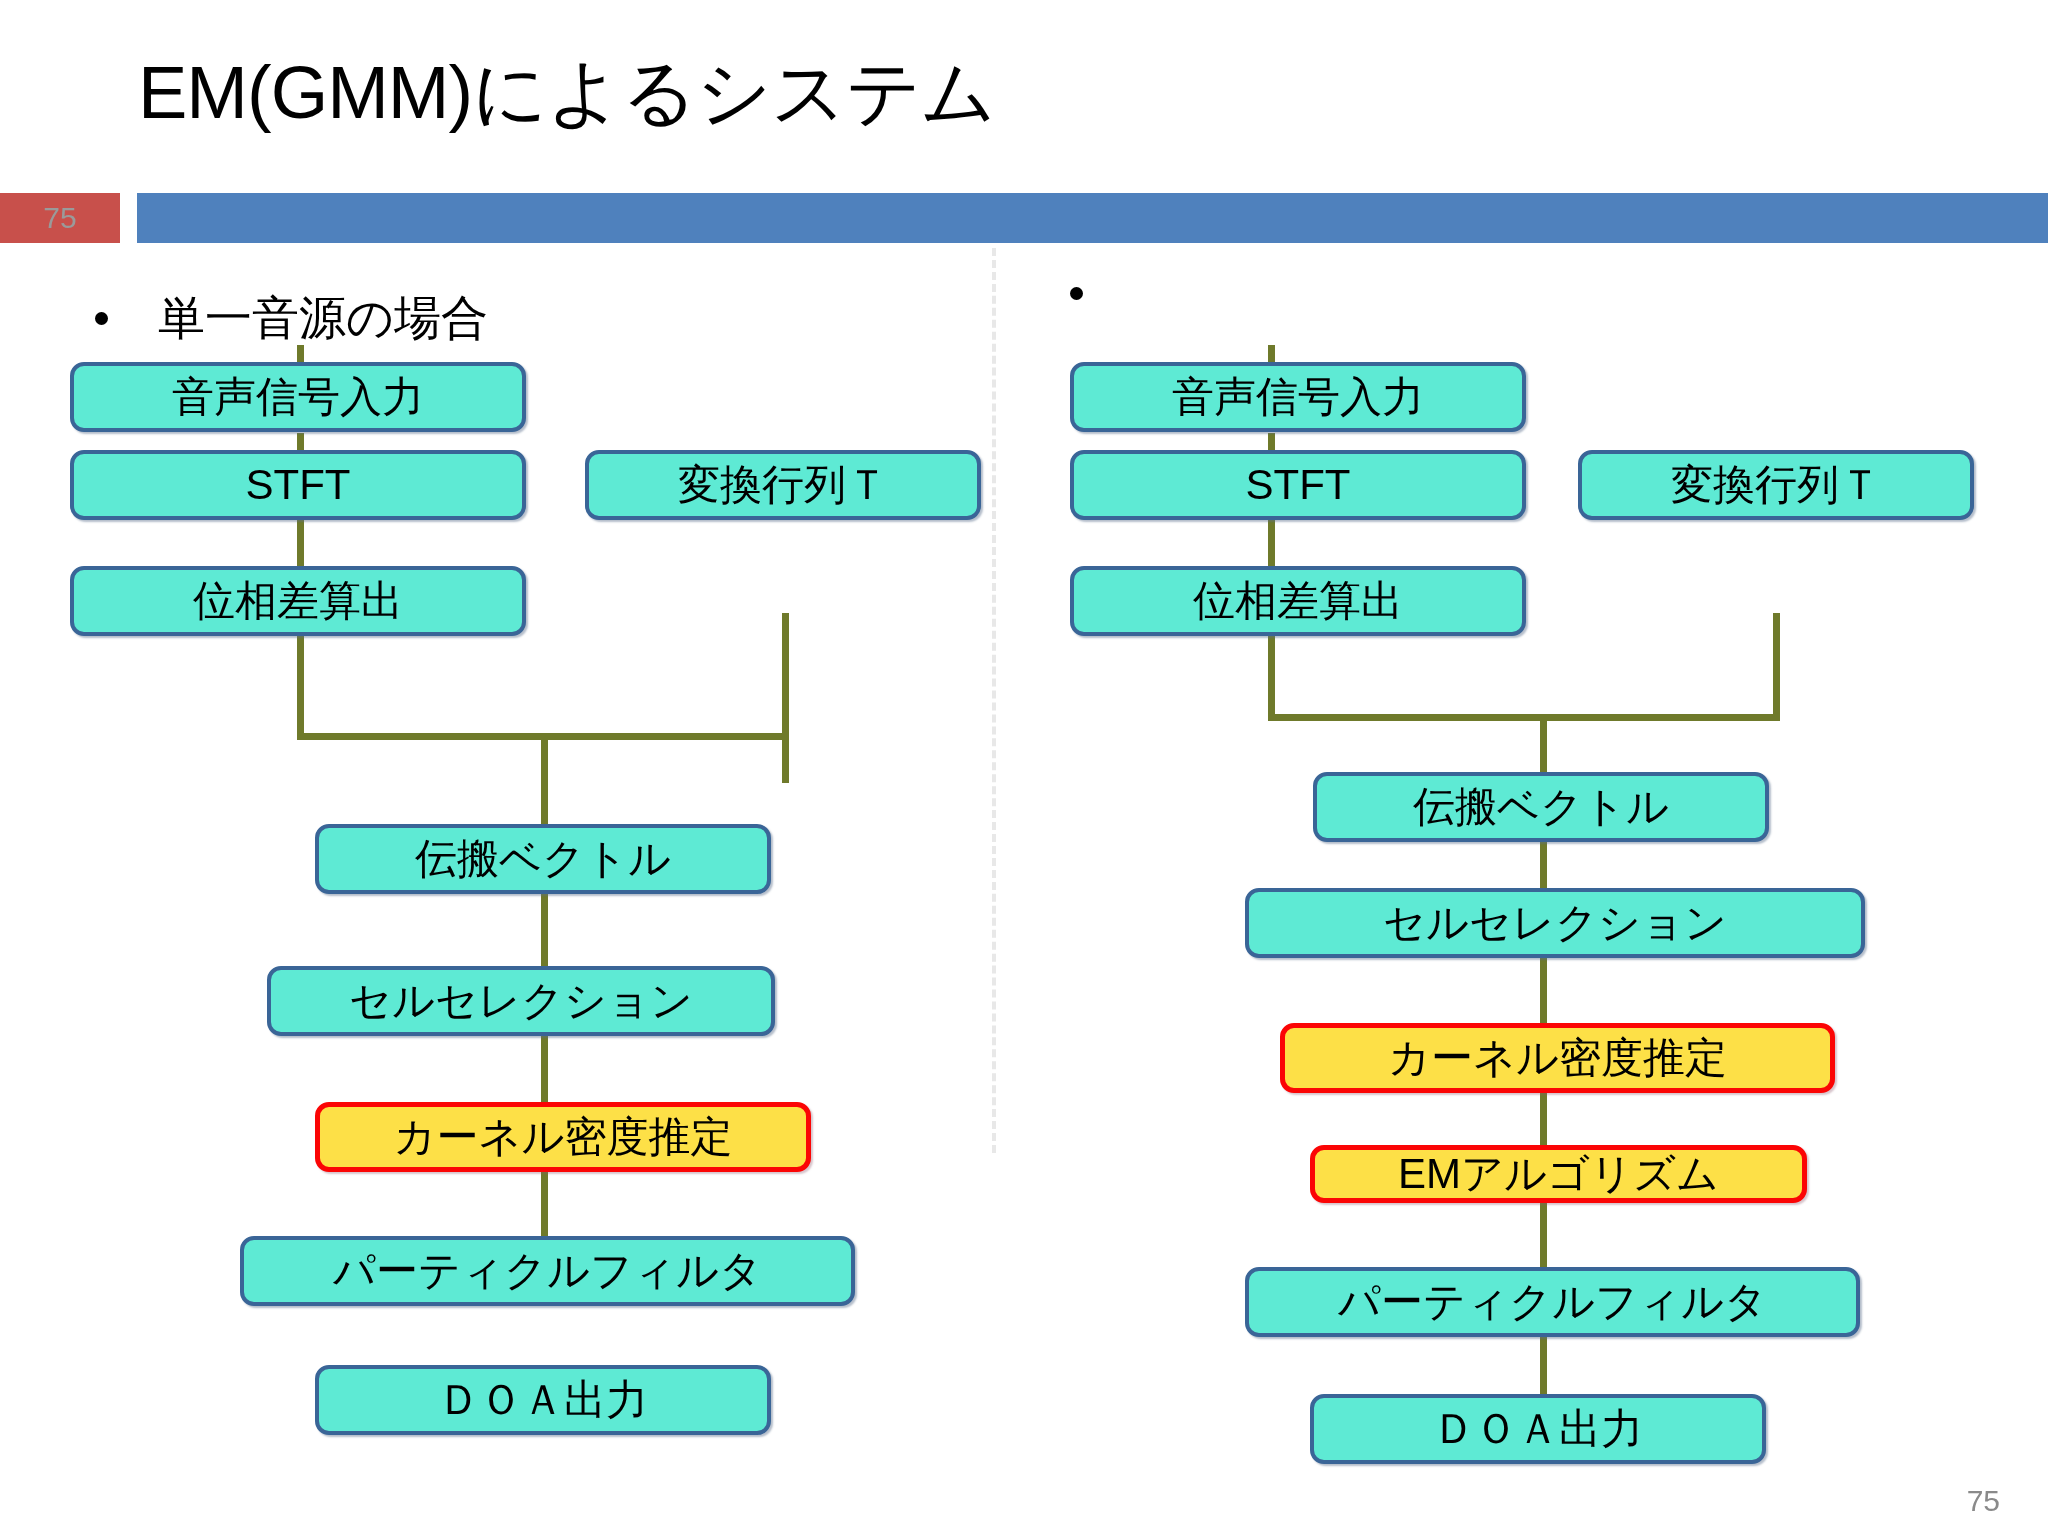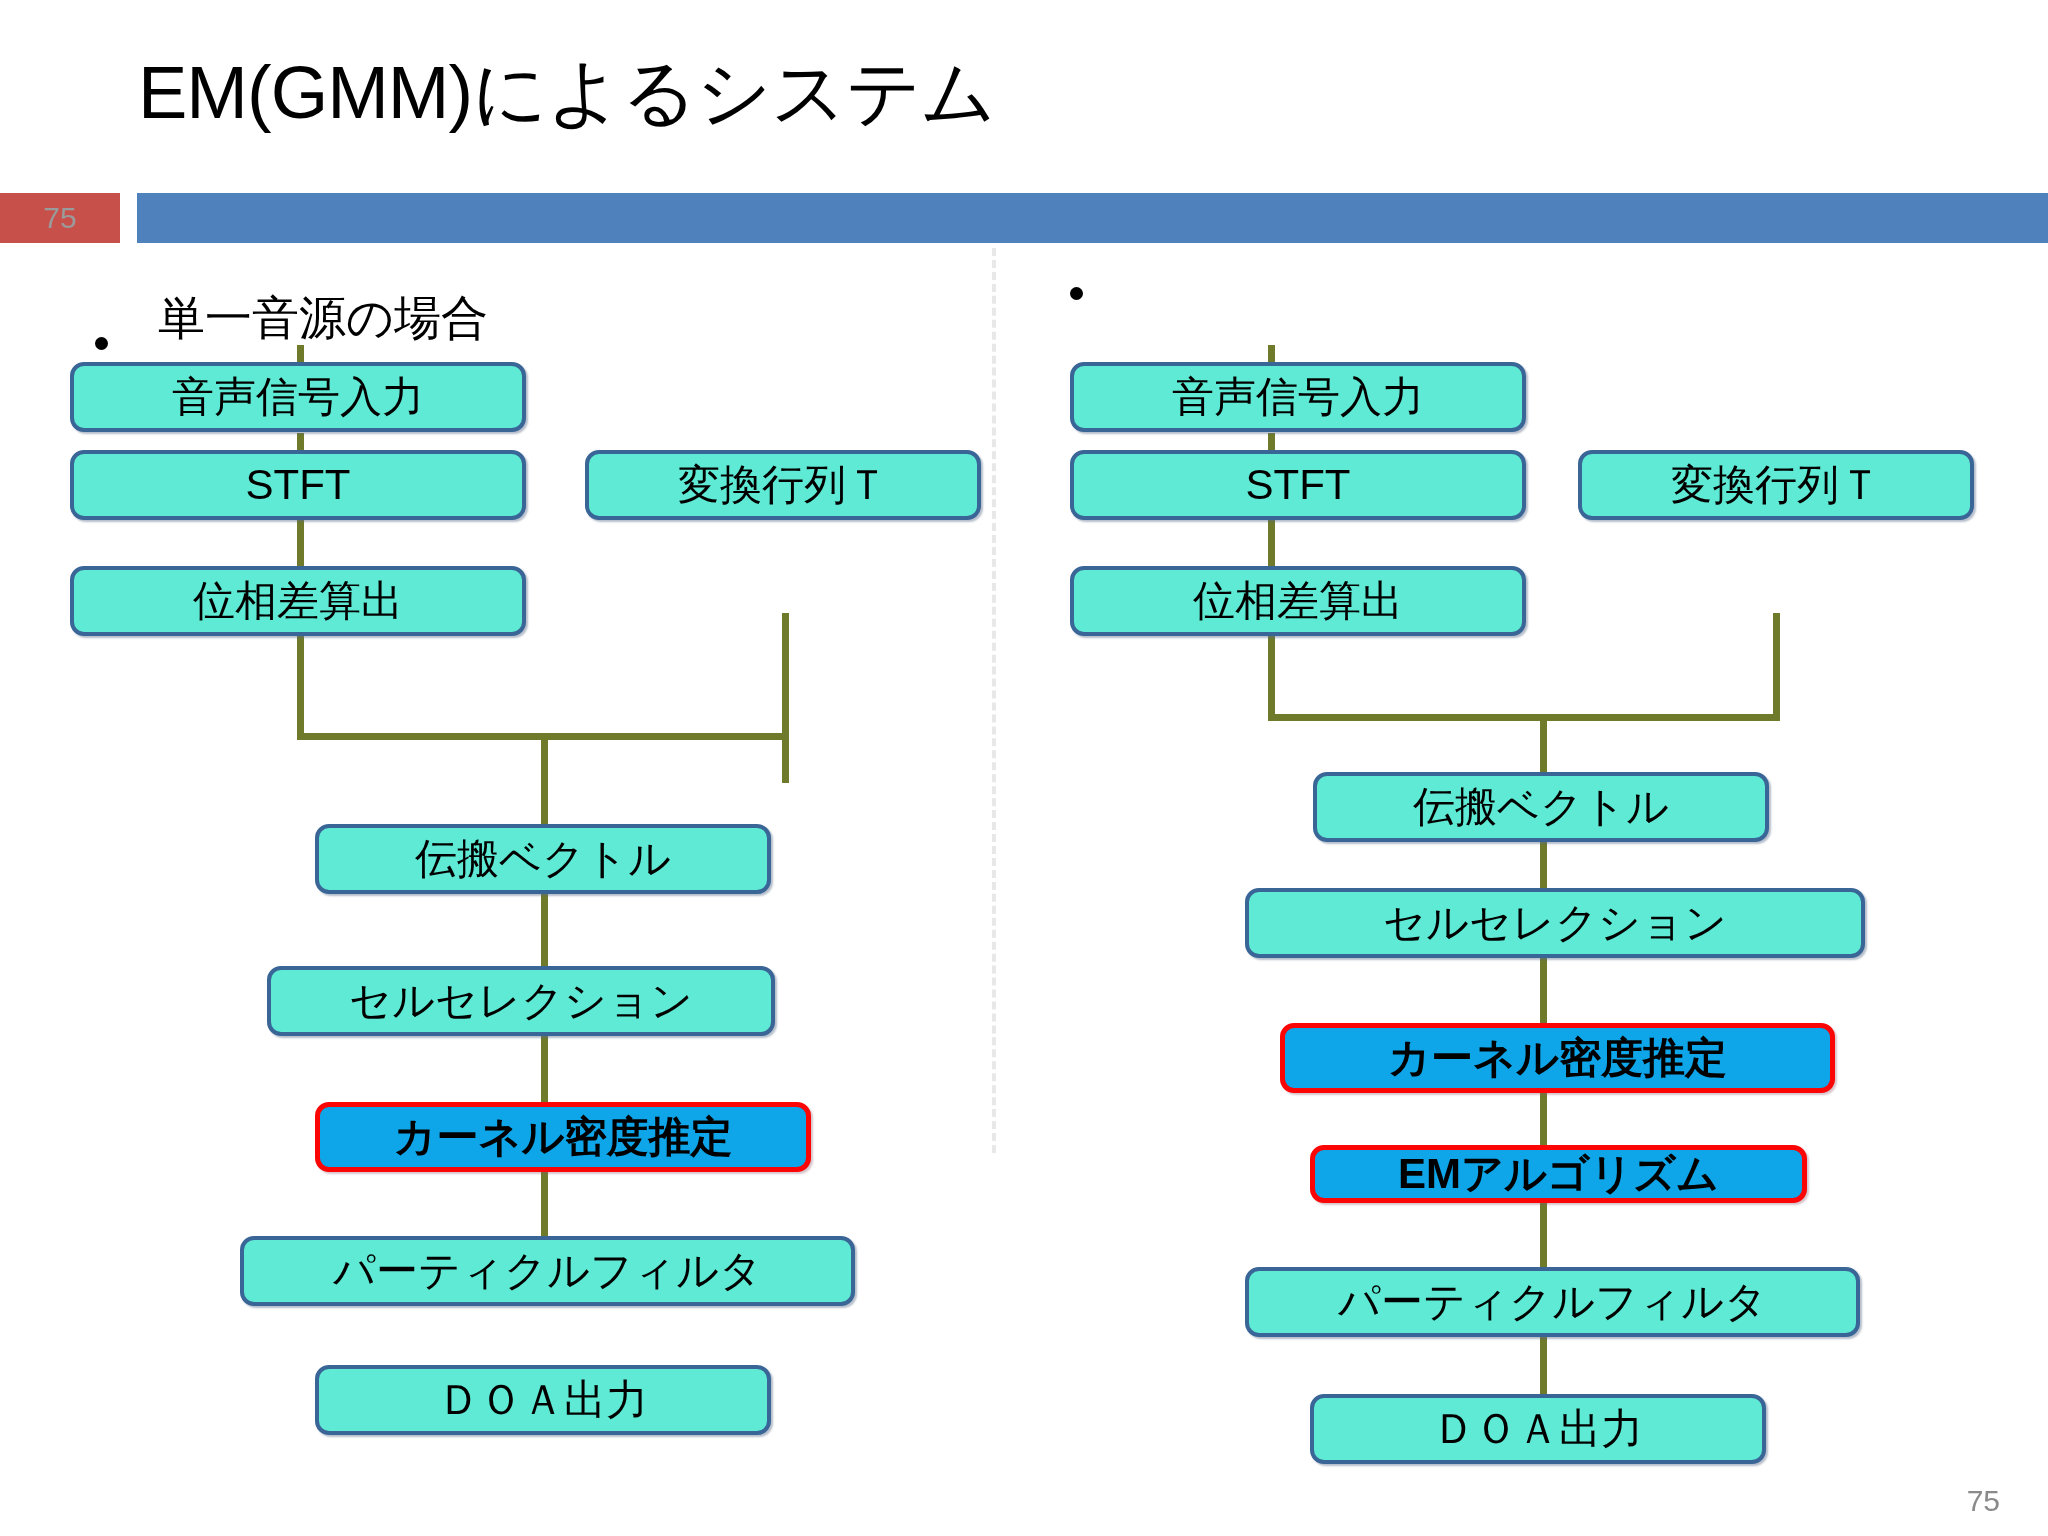--- a/index.html
+++ b/index.html
@@ -35,21 +35,21 @@
   }
 
   
   .divider{
     position:absolute;left:992px;top:248px;
     width:0;height:905px;
     border-left:4px dashed #e8e8e8;
   }
 
   
-  .bullet-row{position:absolute;display:flex;align-items:flex-end;white-space:nowrap;}
+  .bullet-row{position:absolute;display:flex;align-items:center;white-space:nowrap;}
   .bullet-dot{
     width:13px;height:13px;border-radius:50%;
     background:#000;display:inline-block;margin-right:50px;
   }
   .bullet-text{font-size:47px;color:#000;}
 
   
   .node{
     position:absolute;
     box-sizing:border-box;
@@ -59,24 +59,23 @@
     color:#000000;
     white-space:nowrap;
     z-index:3;
   }
   .node.blue{
     background:#5eead4;
     border:4px solid #3a6597;
     box-shadow:2px 2px 2px rgba(90,110,140,.45);
   }
   .node.pink{
-    background:#0ea5e9;
+    background:#fde047;
     border:5px solid #fb0505;
     box-shadow:2px 2px 2px rgba(140,90,110,.35);
-    font-weight:bold;
   }
 
   
   .conn{position:absolute;background:#6f7a2b;z-index:1;}
   .conn.v{width:7px;}
   .conn.h{height:7px;}
 
   
   .page-number{
     position:absolute;right:48px;bottom:18px;

